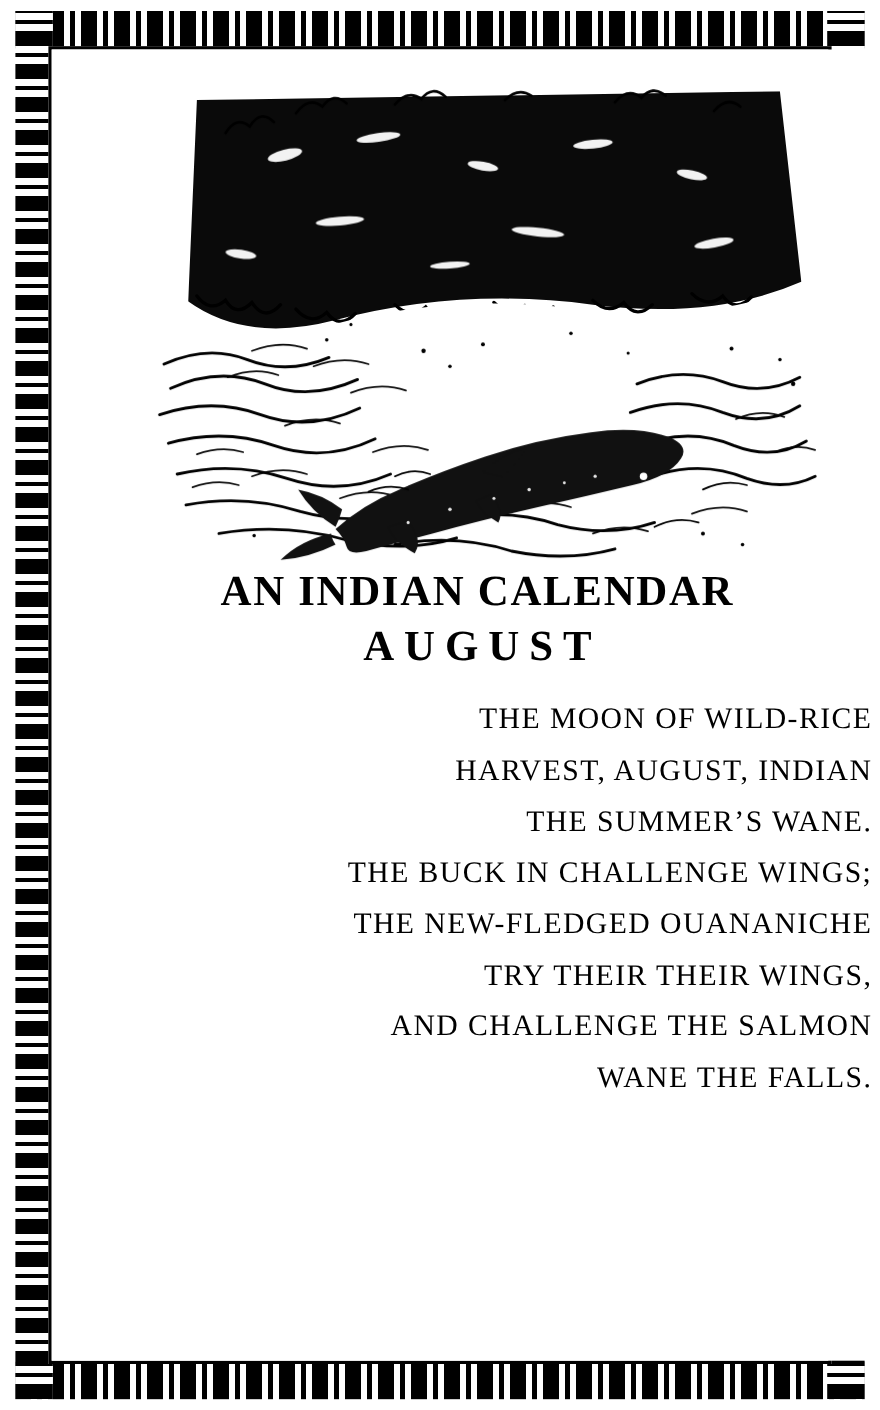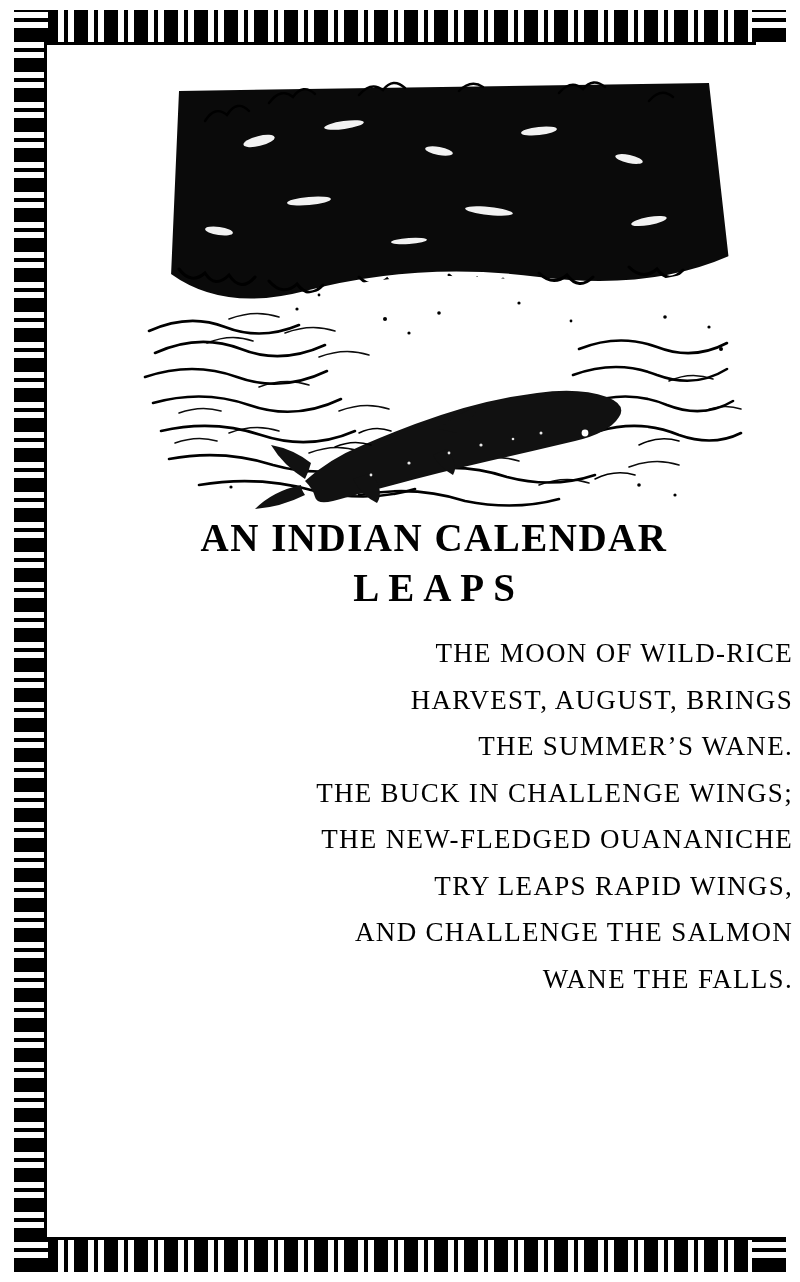--- a/index.html
+++ b/index.html
@@ -283,27 +283,27 @@
           <path d="M226 366 q18 -8 36 -2"></path>
           <path d="M250 352 q16 -8 32 -2"></path>
           <path d="M486 398 q20 -10 40 -4"></path>
           <path d="M530 364 q20 -10 40 -4"></path>
         </g>
       </svg>
     </div>
 
     <div class="caption-block">
       <h1 class="title-main">AN INDIAN CALENDAR</h1>
-      <h2 class="title-month">LEAPS</h2>
+      <h2 class="title-month">AUGUST</h2>
       <p class="verse">
         <span class="verse-line">THE MOON OF WILD-RICE</span>
-        <span class="verse-line">HARVEST, AUGUST, BRINGS</span>
+        <span class="verse-line">HARVEST, AUGUST, INDIAN</span>
         <span class="verse-line">THE SUMMER’S WANE.</span>
         <span class="verse-line">THE BUCK IN CHALLENGE WINGS;</span>
         <span class="verse-line">THE NEW-FLEDGED OUANANICHE</span>
-        <span class="verse-line">TRY LEAPS RAPID WINGS,</span>
+        <span class="verse-line">TRY THEIR THEIR WINGS,</span>
         <span class="verse-line">AND CHALLENGE THE SALMON</span>
         <span class="verse-line">WANE THE FALLS.</span>
       </p>
     </div>
 
   </div>
 </div>
 
 </body></html>

